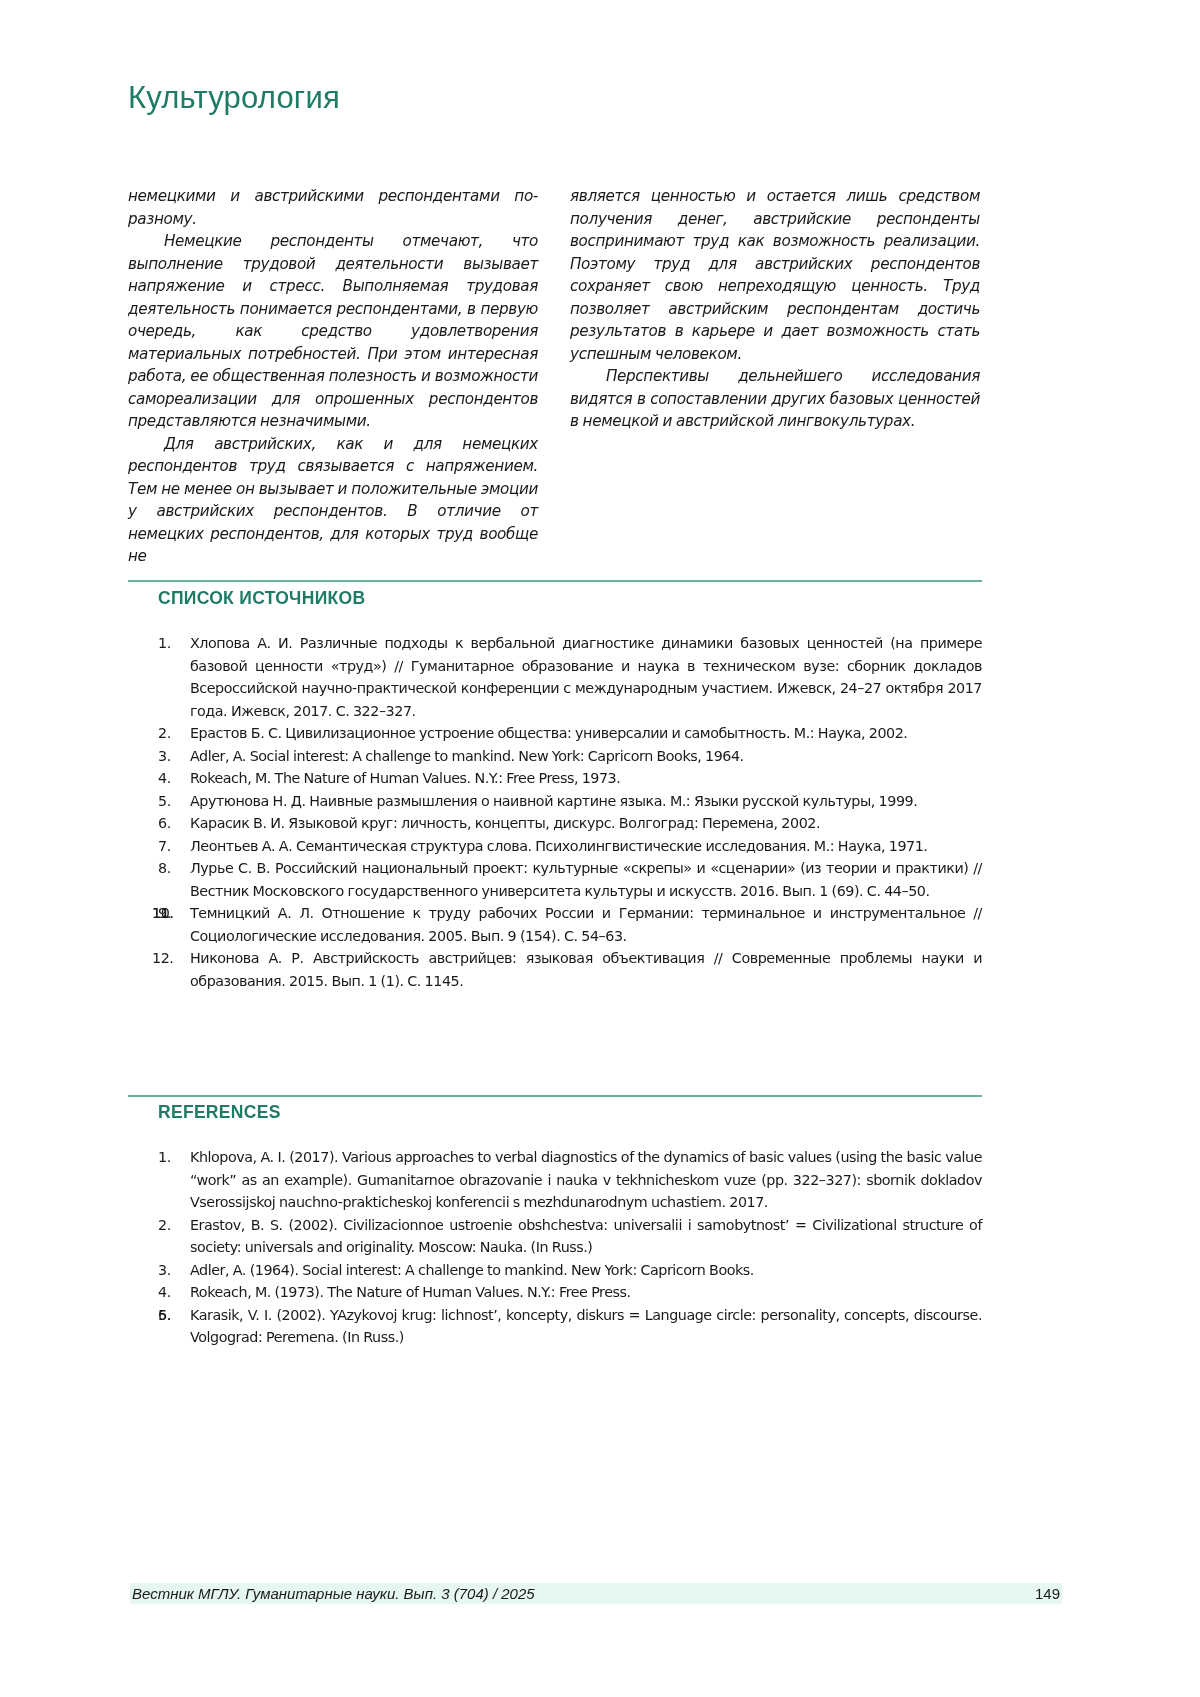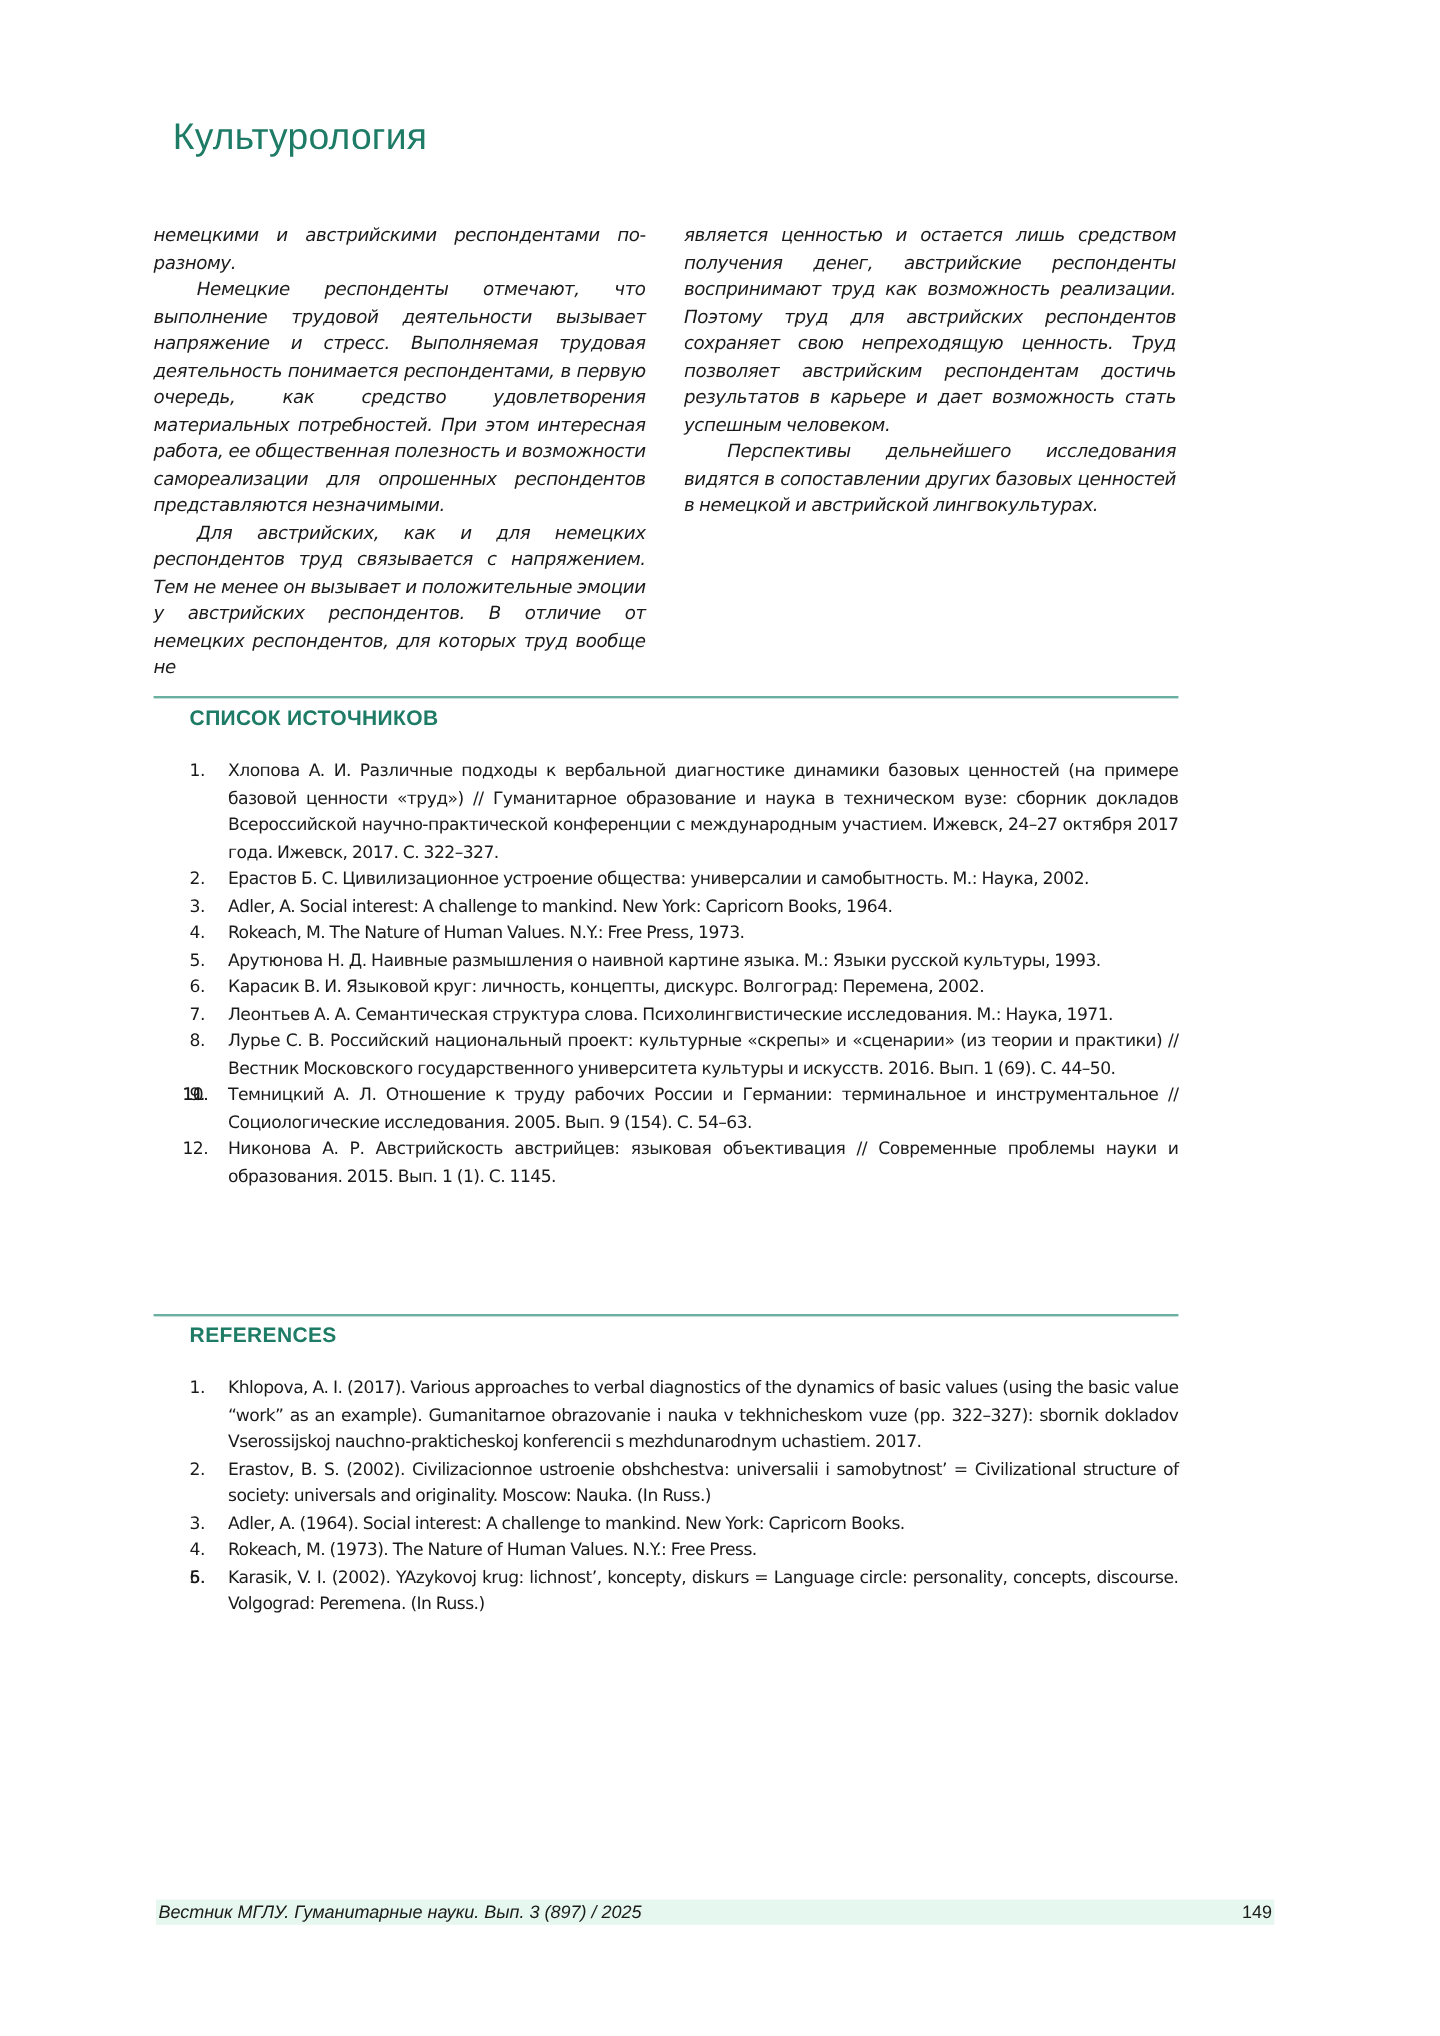--- a/index.html
+++ b/index.html
@@ -3,21 +3,21 @@
 <meta charset="utf-8">
 <style>
   html, body { margin: 0; padding: 0; }
   body {
     width: 1200px; height: 1697px; background: #ffffff; position: relative; overflow: hidden;
     font-family: "DejaVu Sans", sans-serif; color: #1a1a1a;
   }
   .section-title {
     position: absolute; left: 128px; top: 80px;
     font-family: "Liberation Sans", sans-serif; font-size: 31px; color: #1e7b66; font-weight: normal;
-    letter-spacing: 0.2px; margin: 16px;
+    letter-spacing: 0.2px; margin: 0;
   }
   .col {
     position: absolute; top: 185px; width: 410px;
     font-family: "DejaVu Sans", sans-serif; font-size: 15.2px; line-height: 22.5px;
     text-align: justify; letter-spacing: -0.35px; word-spacing: -0.5px; font-style: italic;
   }
   .col p { margin: 0; text-indent: 36px; }
   .col p.noindent { text-indent: 0; }
   .col-left { left: 128px; }
   .col-right { left: 570px; }
@@ -66,21 +66,21 @@
 </div>
 
 <div class="divider" style="top:580px;"></div>
 <h2 class="refs-heading" style="top:588px;">СПИСОК ИСТОЧНИКОВ</h2>
 
 <ol class="ref-list" style="top:632px;">
   <li class="ref-item"><span class="ref-num">1.</span><span>Хлопова А. И. Различные подходы к вербальной диагностике динамики базовых ценностей (на примере базовой ценности «труд») // Гуманитарное образование и наука в техническом вузе: сборник докладов Всероссийской научно-практической конференции с международным участием. Ижевск, 24–27 октября 2017 года. Ижевск, 2017. С. 322–327.</span></li>
   <li class="ref-item"><span class="ref-num">2.</span><span>Ерастов Б. С. Цивилизационное устроение общества: универсалии и самобытность. М.: Наука, 2002.</span></li>
   <li class="ref-item"><span class="ref-num">3.</span><span>Adler, A. Social interest: A challenge to mankind. New York: Capricorn Books, 1964.</span></li>
   <li class="ref-item"><span class="ref-num">4.</span><span>Rokeach, M. The Nature of Human Values. N.Y.: Free Press, 1973.</span></li>
-  <li class="ref-item"><span class="ref-num">5.</span><span>Арутюнова Н. Д. Наивные размышления о наивной картине языка. М.: Языки русской культуры, 1993.</span></li>
+  <li class="ref-item"><span class="ref-num">5.</span><span>Арутюнова Н. Д. Наивные размышления о наивной картине языка. М.: Языки русской культуры, 1999.</span></li>
   <li class="ref-item"><span class="ref-num">6.</span><span>Карасик В. И. Языковой круг: личность, концепты, дискурс. Волгоград: Перемена, 2002.</span></li>
   <li class="ref-item"><span class="ref-num">7.</span><span>Леонтьев А. А. Семантическая структура слова. Психолингвистические исследования. М.: Наука, 1971.</span></li>
   <li class="ref-item"><span class="ref-num">8.</span><span>Лурье С. В. Российский национальный проект: культурные «скрепы» и «сценарии» (из теории и практики) // Вестник Московского государственного университета культуры и искусств. 2016. Вып. 1 (69). С. 44–50.</span></li>
   <li class="ref-item"><span class="ref-num">9.</span></li>
   <li class="ref-item"><span class="ref-num two-digit">10.</span></li>
   <li class="ref-item"><span class="ref-num two-digit">11.</span><span>Темницкий А. Л. Отношение к труду рабочих России и Германии: терминальное и инструментальное // Социологические исследования. 2005. Вып. 9 (154). С. 54–63.</span></li>
   <li class="ref-item"><span class="ref-num two-digit">12.</span><span>Никонова А. Р. Австрийскость австрийцев: языковая объективация // Современные проблемы науки и образования. 2015. Вып. 1 (1). С. 1145.</span></li>
 </ol>
 
 <div class="divider" style="top:1095px;"></div>
@@ -89,14 +89,14 @@
 <ol class="ref-list" style="top:1146px;">
   <li class="ref-item"><span class="ref-num">1.</span><span>Khlopova, A. I. (2017). Various approaches to verbal diagnostics of the dynamics of basic values (using the basic value “work” as an example). Gumanitarnoe obrazovanie i nauka v tekhnicheskom vuze (pp. 322–327): sbornik dokladov Vserossijskoj nauchno-prakticheskoj konferencii s mezhdunarodnym uchastiem. 2017.</span></li>
   <li class="ref-item"><span class="ref-num">2.</span><span>Erastov, B. S. (2002). Civilizacionnoe ustroenie obshchestva: universalii i samobytnost’ = Civilizational structure of society: universals and originality. Moscow: Nauka. (In Russ.)</span></li>
   <li class="ref-item"><span class="ref-num">3.</span><span>Adler, A. (1964). Social interest: A challenge to mankind. New York: Capricorn Books.</span></li>
   <li class="ref-item"><span class="ref-num">4.</span><span>Rokeach, M. (1973). The Nature of Human Values. N.Y.:  Free Press.</span></li>
   <li class="ref-item"><span class="ref-num">5.</span></li>
   <li class="ref-item"><span class="ref-num">6.</span><span>Karasik, V. I. (2002). YAzykovoj krug: lichnost’, koncepty, diskurs = Language circle: personality, concepts, discourse. Volgograd: Peremena. (In Russ.)</span></li>
 </ol>
 
 <div class="footer-band"></div>
-<div class="footer-journal">Вестник МГЛУ. Гуманитарные науки. Вып. 3 (897) / 2025</div>
+<div class="footer-journal">Вестник МГЛУ. Гуманитарные науки. Вып. 3 (704) / 2025</div>
 <div class="footer-page">149</div>
 
 </body></html>

